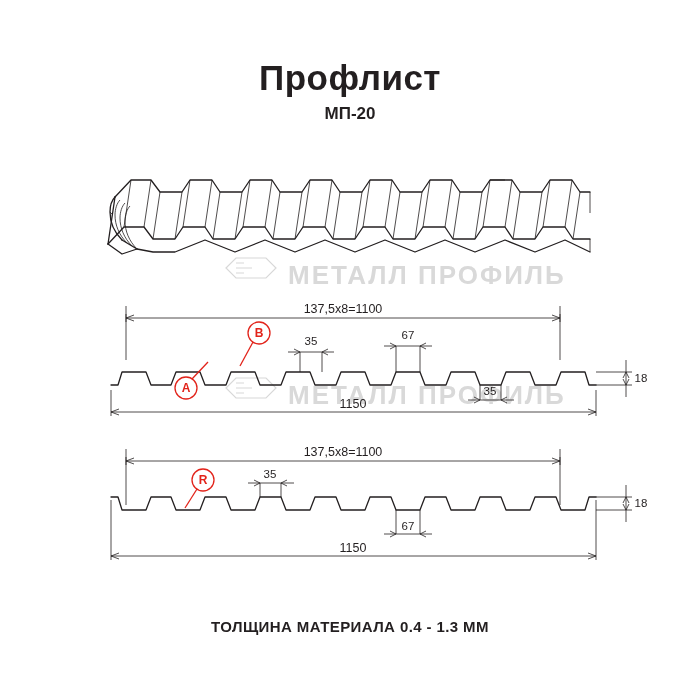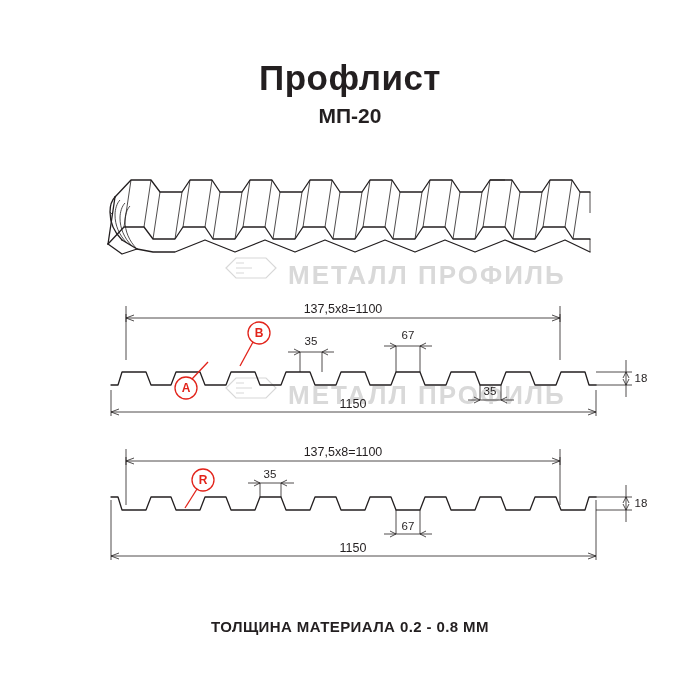--- a/index.html
+++ b/index.html
@@ -32,21 +32,21 @@
     font-weight: bold;
     letter-spacing: 0.5px;
     color: #231f20;
   }
   .subtitle {
     position: absolute;
     top: 104px;
     left: 0;
     width: 700px;
     text-align: center;
-    font-size: 21px;
+    font-size: 17px;
     font-weight: bold;
     color: #231f20;
   }
   .footer-note {
     position: absolute;
     top: 618px;
     left: 0;
     width: 700px;
     text-align: center;
     font-size: 15px;
@@ -275,14 +275,14 @@
 
       <g>
         <circle class="callout-circle" cx="203" cy="480" r="11"></circle>
         <path class="callout-line" d="M197,489 L185,508"></path>
         <text class="callout-txt" x="203" y="484">R</text>
       </g>
     </g>
 
   </svg>
 
-  <div class="footer-note">ТОЛЩИНА МАТЕРИАЛА 0.2 - 0.8 ММ</div>
+  <div class="footer-note">ТОЛЩИНА МАТЕРИАЛА 0.4 - 1.3 ММ</div>
 </div>
 
 </body></html>

